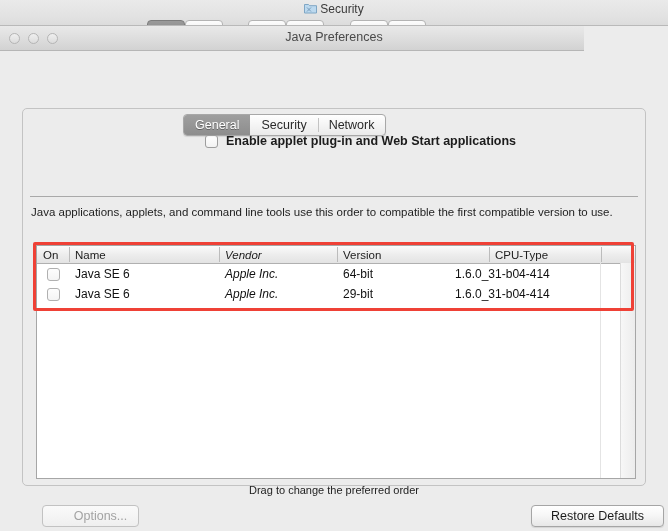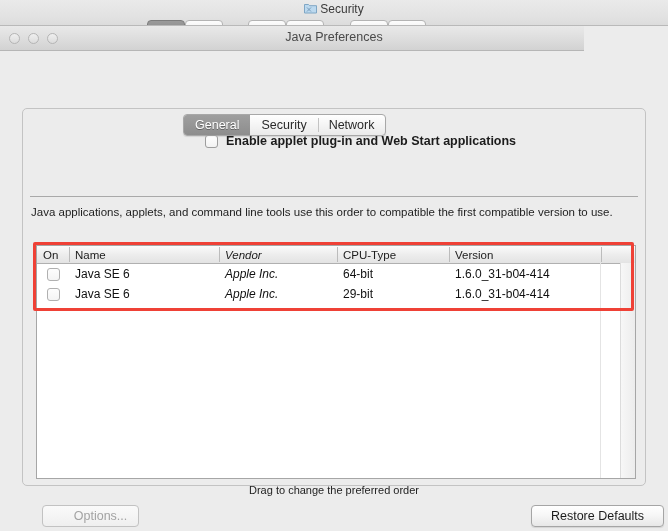--- a/index.html
+++ b/index.html
@@ -373,22 +373,22 @@
 
       <div class="separator"></div>
 
       <div class="desc">Java applications, applets, and command line tools use this order to compatible the first compatible version to use.</div>
 
       <div class="table-panel">
         <div class="thead">
           <div class="th col-on">On</div>
           <div class="th col-name">Name</div>
           <div class="th col-vendor">Vendor</div>
+          <div class="th col-ver">Version</div>
           <div class="th col-cpu">CPU-Type</div>
-          <div class="th col-ver">Version</div>
           <div class="th col-extra"></div>
         </div>
 
         <div class="trow">
           <div class="td col-on">
             <div class="row-cb"></div>
           </div>
           <div class="td col-name">Java SE 6</div>
           <div class="td col-vendor">Apple Inc.</div>
           <div class="td col-cpu">64-bit</div>

